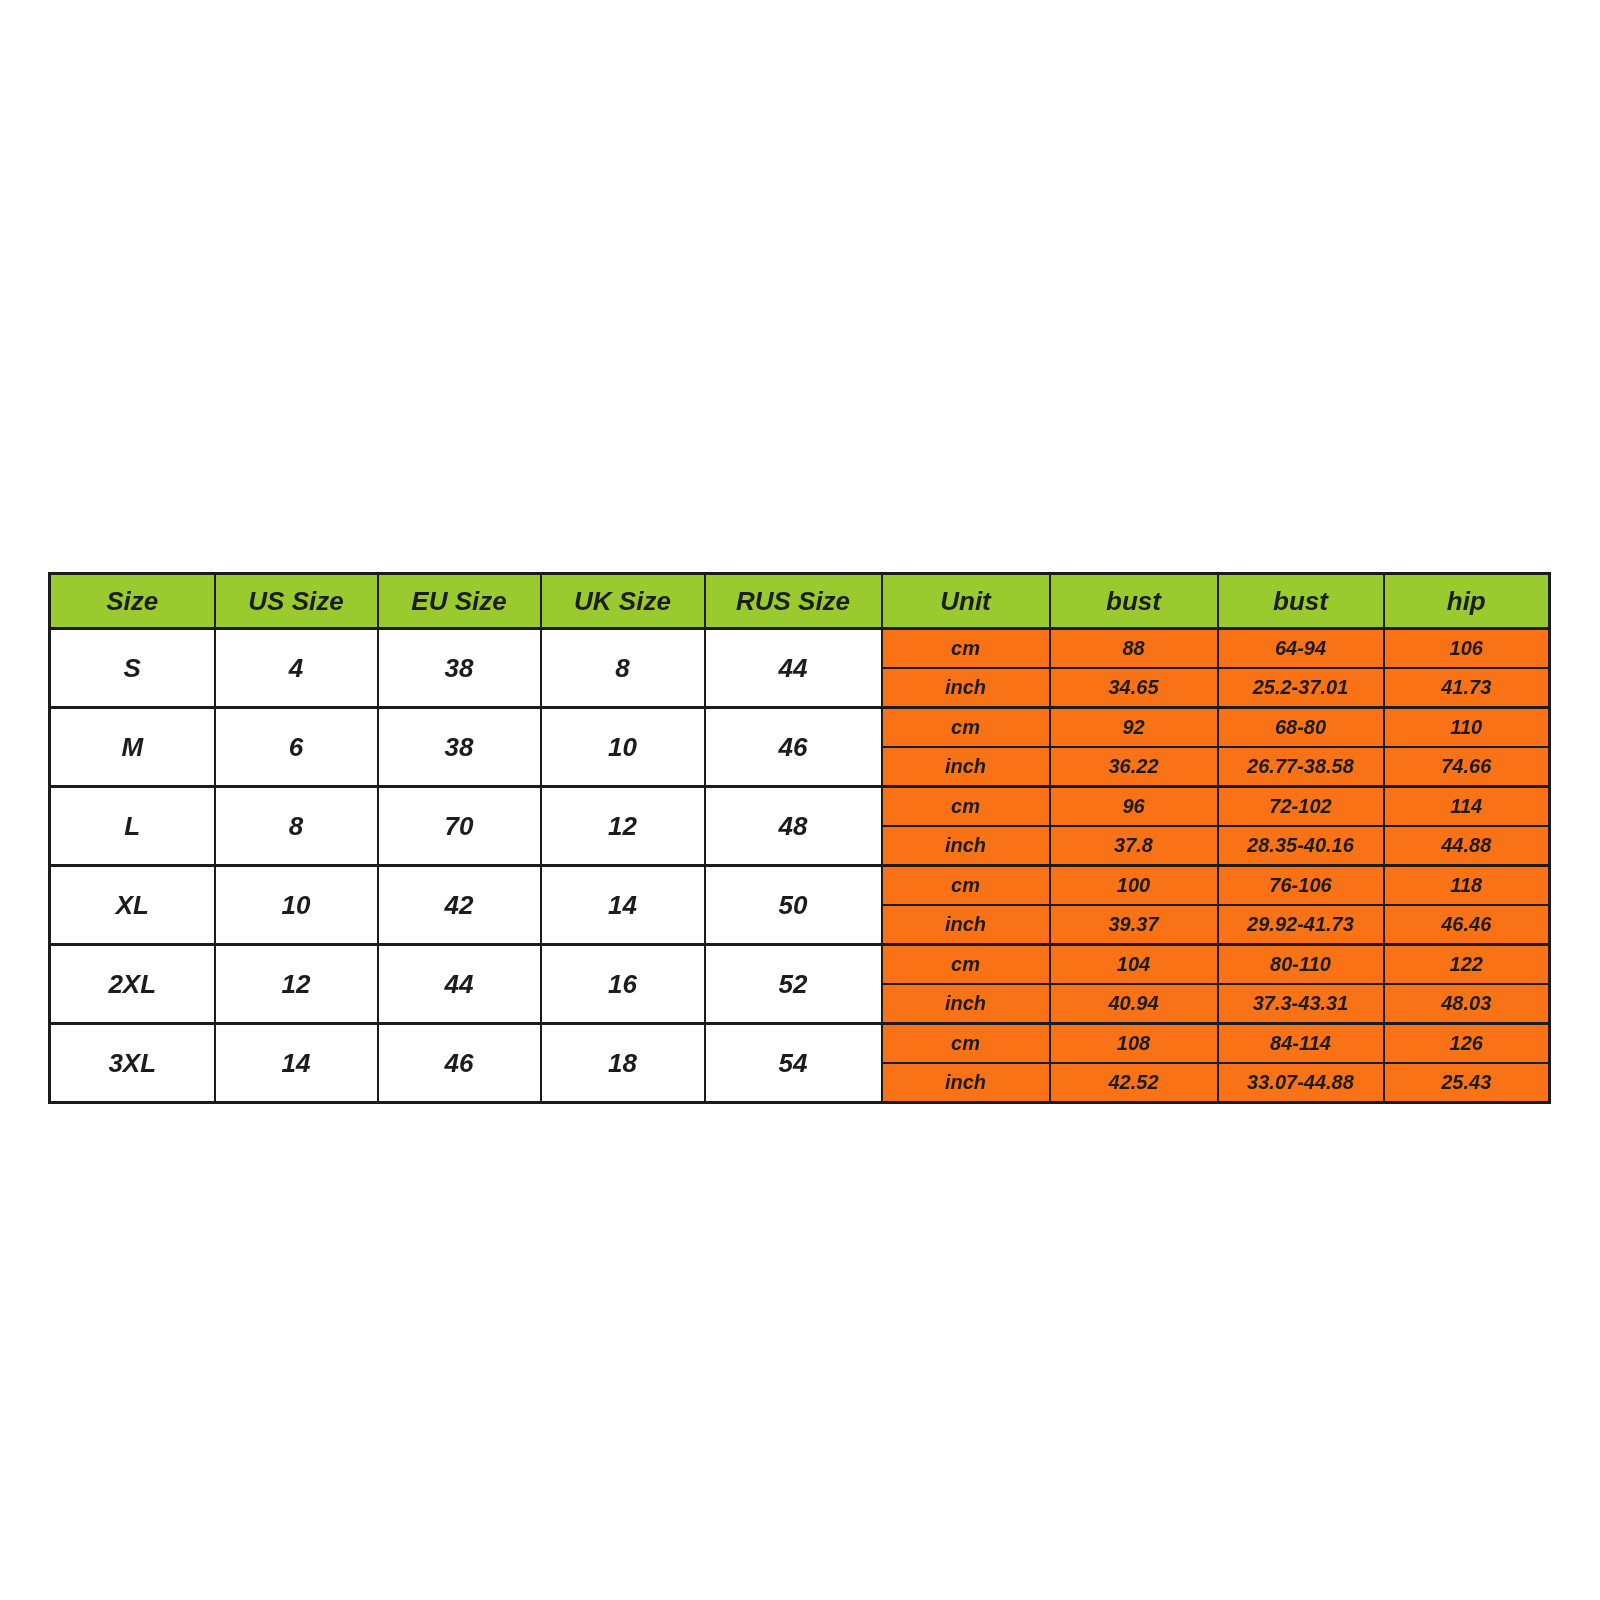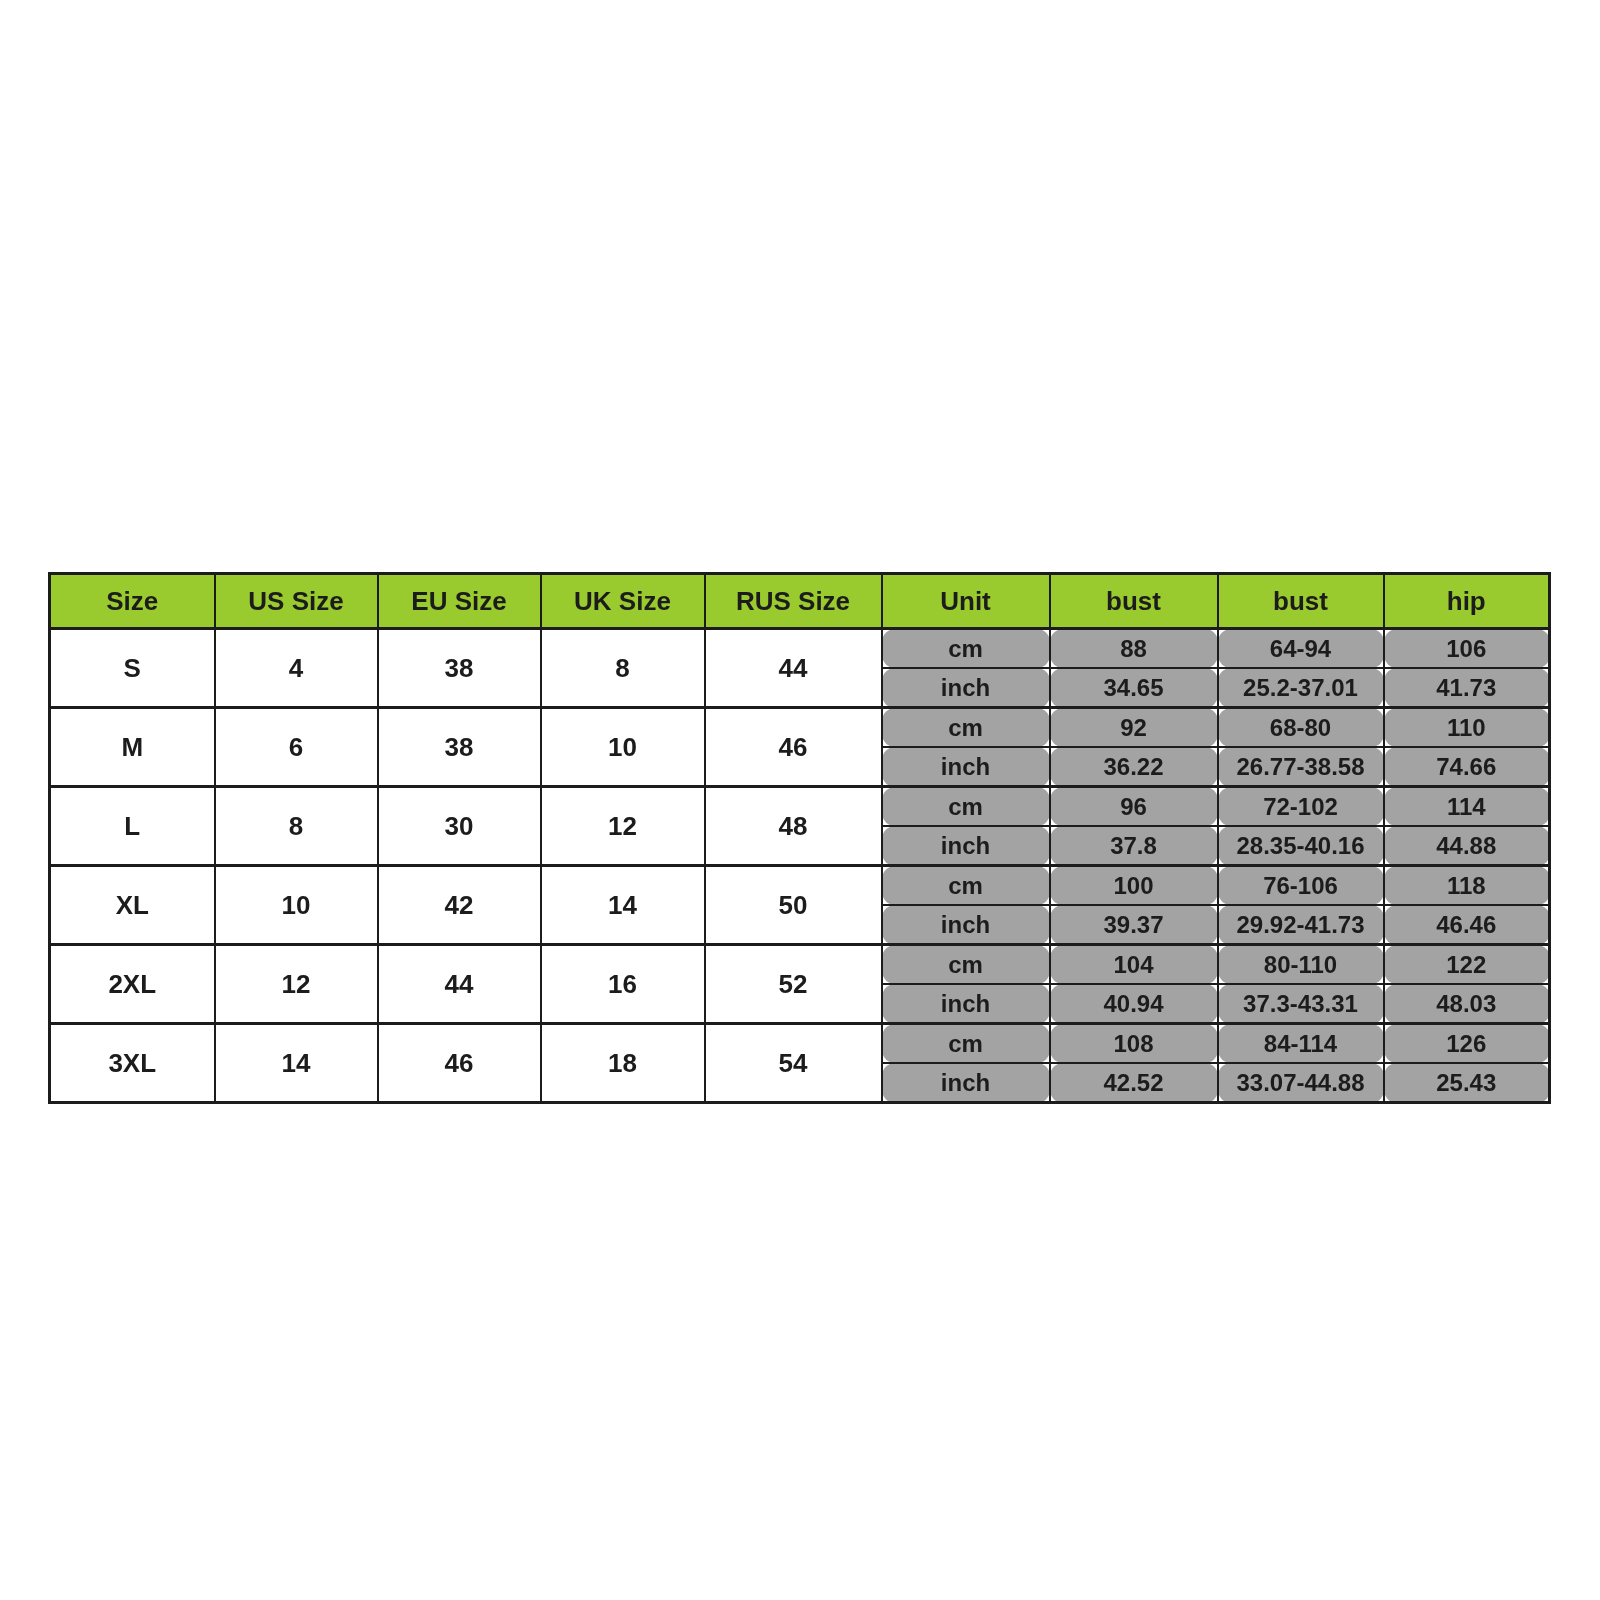--- a/index.html
+++ b/index.html
@@ -14,20 +14,21 @@
     position: relative;
   }
   .chart-table {
     position: absolute;
     left: 48px;
     top: 572px;
     width: 1500px;
     border-collapse: collapse;
     table-layout: fixed;
     border: 3px solid #1c1c1c;
+    font-style: italic;
   }
   .chart-table th,
   .chart-table td {
     border: 2px solid #1c1c1c;
     text-align: center;
     vertical-align: middle;
     color: #1c1c1c;
     font-weight: bold;
     padding: 0;
     overflow: hidden;
@@ -38,23 +39,22 @@
     height: 52px;
     font-size: 26px;
     border-bottom-width: 3px;
   }
   td.c {
     font-size: 26px;
     background: #ffffff;
   }
   td.m {
     height: 37px;
-    font-size: 24px;
-    background: #a3a3a3;
-    border-radius: 13px;
+    font-size: 20px;
+    background: #f97316;
   }
   tr.group-start td {
     border-top: 3px solid #1c1c1c;
   }
 </style>
 </head>
 <body>
 
 <table class="chart-table">
   <colgroup>
@@ -113,21 +113,21 @@
     <tr>
       <td class="m">inch</td>
       <td class="m">36.22</td>
       <td class="m">26.77-38.58</td>
       <td class="m">74.66</td>
     </tr>
 
     <tr class="group-start">
       <td class="c" rowspan="2">L</td>
       <td class="c" rowspan="2">8</td>
-      <td class="c" rowspan="2">30</td>
+      <td class="c" rowspan="2">70</td>
       <td class="c" rowspan="2">12</td>
       <td class="c" rowspan="2">48</td>
       <td class="m">cm</td>
       <td class="m">96</td>
       <td class="m">72-102</td>
       <td class="m">114</td>
     </tr>
     <tr>
       <td class="m">inch</td>
       <td class="m">37.8</td>

